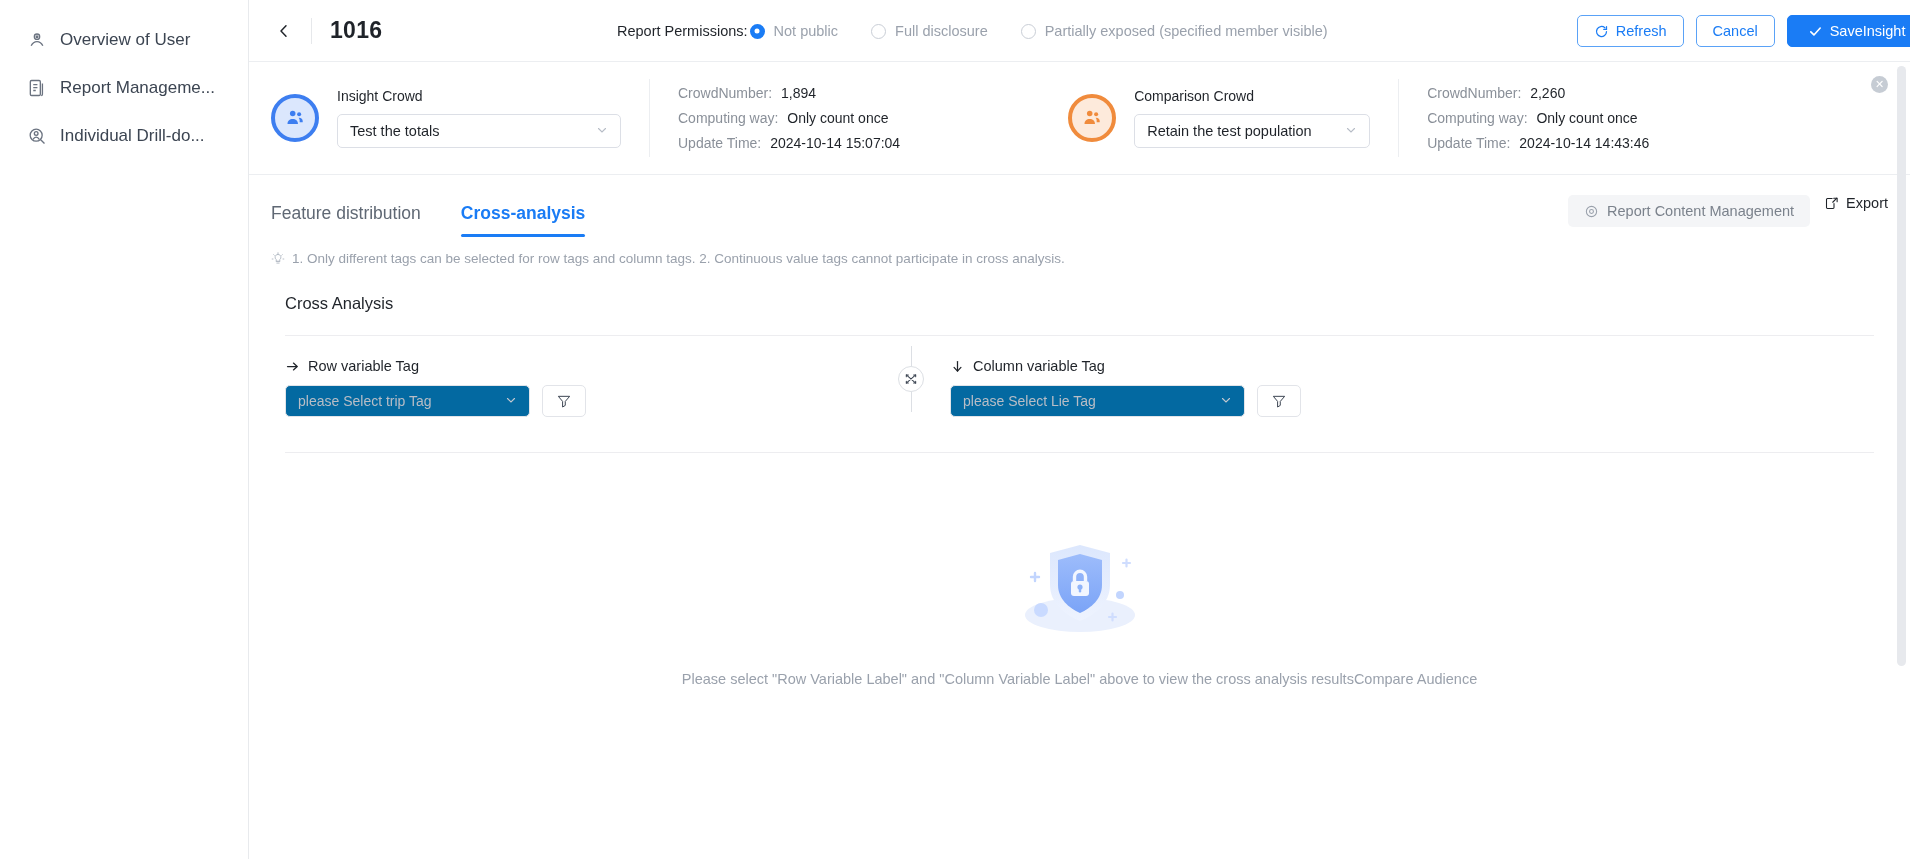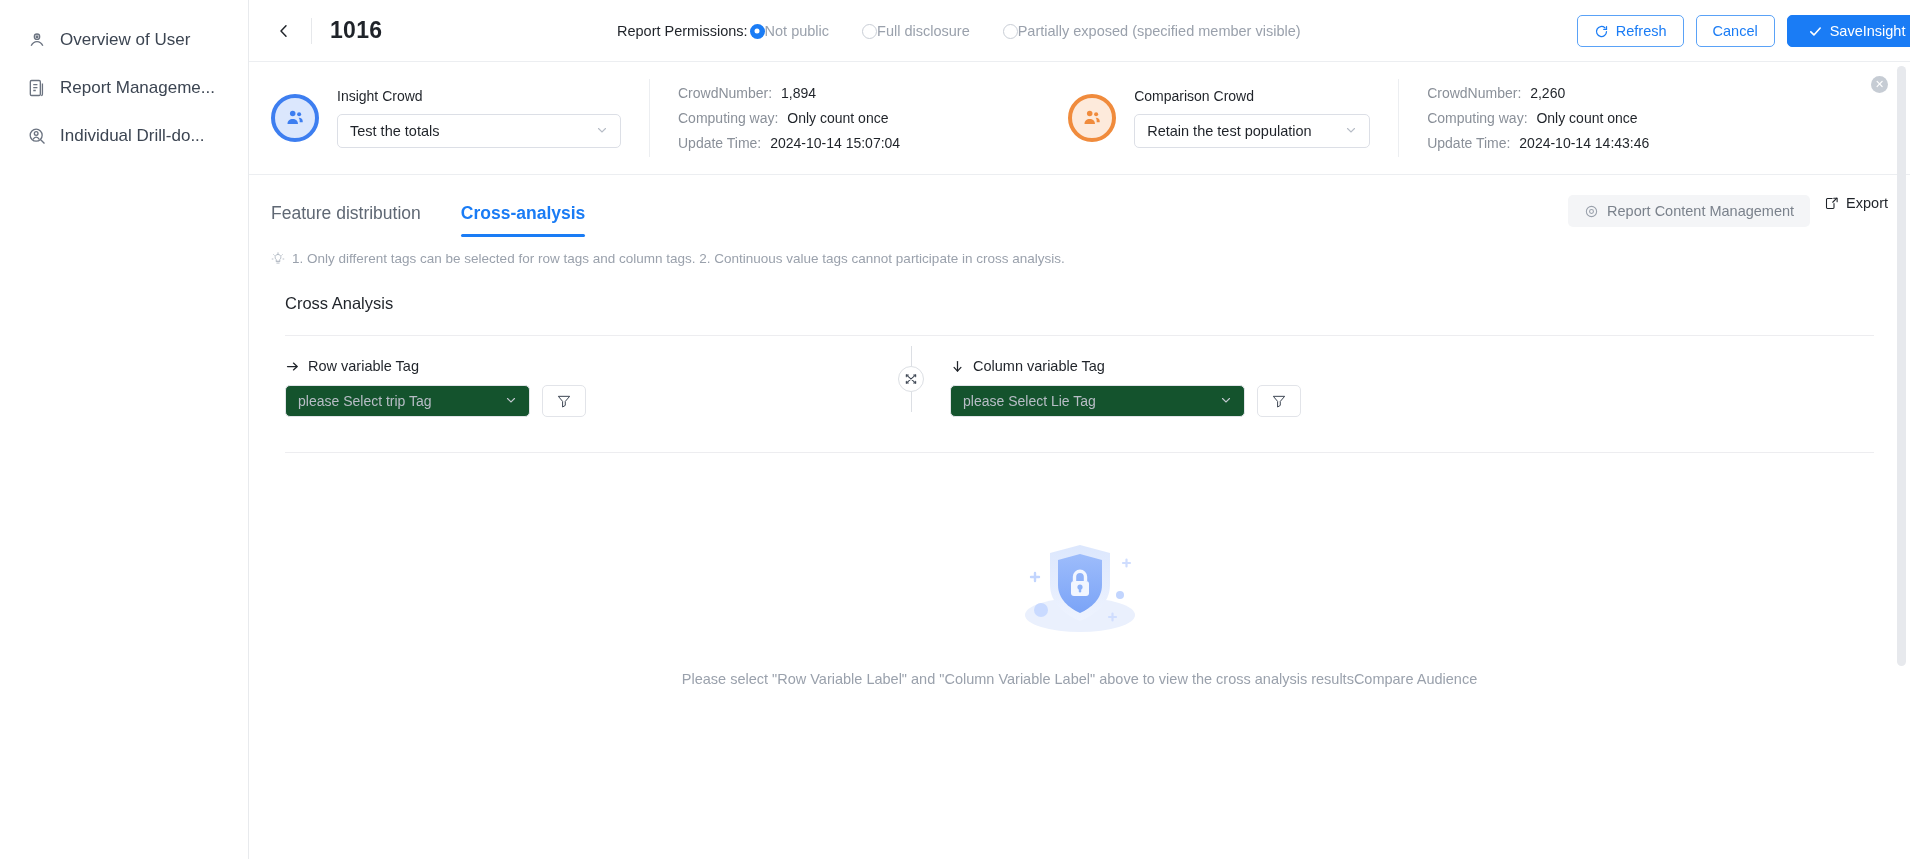--- a/index.html
+++ b/index.html
@@ -52,21 +52,21 @@
   }
   .vdiv { width: 1px; height: 26px; background: #e6e8eb; margin: 0 18px 0 14px; }
   .page-title { font-size: 23px; font-weight: 700; letter-spacing: .3px; color: #1f2329; }
 
   .perm-wrap {
     position: absolute; left: 368px; top: 0; height: 62px;
     display: flex; align-items: center; gap: 0;
     font-size: 14.5px;
   }
   .perm-label { color: #1f2329; margin-right: 2px; white-space: nowrap; }
-  .radio-opt { display: flex; align-items: center; margin-right: 33px; cursor: pointer; white-space: nowrap; text-align: right; }
+  .radio-opt { display: flex; align-items: center; gap: 9px; margin-right: 33px; cursor: pointer; white-space: nowrap; text-align: right; }
   .radio-opt:last-child { margin-right: 12px; }
   .radio { width: 15px; height: 15px; border-radius: 50%; border: 1px solid #c9ced6; background: #fff; flex: 0 0 15px; position: relative; }
   .radio.on { border: none; background: #1a7cf5; }
   .radio.on::after {
     content: ""; position: absolute; left: 50%; top: 50%;
     width: 5px; height: 5px; border-radius: 50%; background: #fff;
     transform: translate(-50%, -50%);
   }
   .radio-txt { color: #9aa1ac; }
 
@@ -152,21 +152,21 @@
   .ca-rule.bottom { margin-top: 35px; }
 
   .var-row { display: flex; position: relative; padding-top: 22px; }
   .var-col { width: 610px; flex: 0 0 610px; }
   .var-col.right { margin-left: 0; }
   .var-label { display: flex; align-items: center; gap: 8px; font-size: 14.5px; color: #1f2329; margin-bottom: 11px; }
   .var-controls { display: flex; align-items: center; gap: 12px; }
   .var-select {
     width: 245px; height: 32px; border: 1px solid #e2e4e9; border-radius: 5px;
     display: flex; align-items: center; justify-content: space-between;
-    padding: 2px 12px; font-size: 14px; color: #b8bdc6; background: #14532d; cursor: text;
+    padding: 2px 12px; font-size: 14px; color: #b8bdc6; background: #0369a1; cursor: text;
   }
   .filter-btn {
     width: 44px; height: 32px; border: 1px solid #e2e4e9; border-radius: 5px;
     display: flex; align-items: center; justify-content: center; background: #fff; cursor: pointer;
   }
   .swap {
     position: absolute; left: 613px; top: 10px;
     width: 26px; display: flex; flex-direction: column; align-items: center;
   }
   .swap-line { width: 1px; height: 20px; background: #dcdfe4; }

